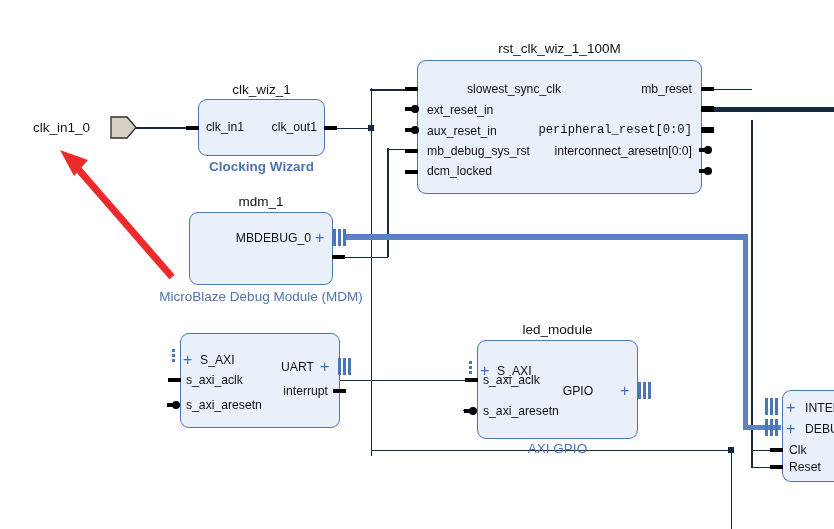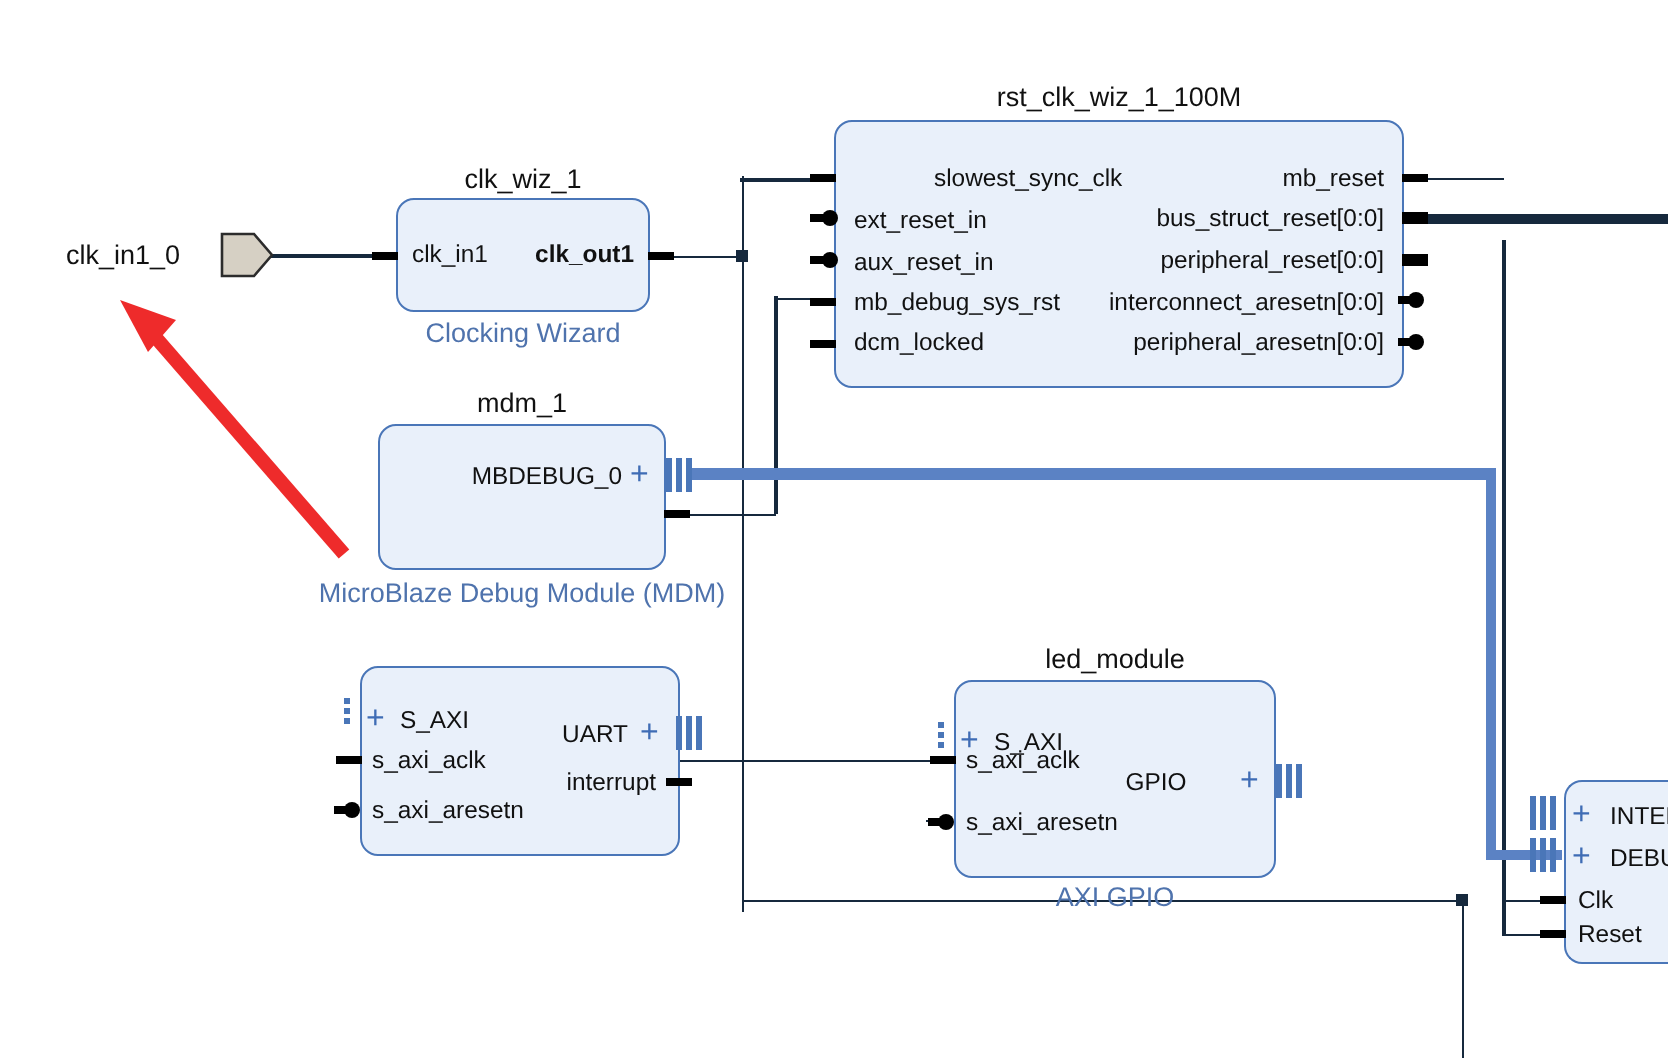--- a/index.html
+++ b/index.html
@@ -93,23 +93,23 @@
   <div class="w wh" style="left:170px;top:403.5px;width:5px;"></div>
   <div class="w wh" style="left:463px;top:409.5px;width:6px;"></div>
 
   <div class="w wv" style="left:751px;top:450px;height:17px;"></div>
   <div class="w wh" style="left:751px;top:466.5px;width:31px;"></div>
 
   <div class="blk-title" style="left:198px;top:82px;width:127px;">clk_wiz_1</div>
   <div class="block" style="left:198px;top:99px;width:127px;height:57px;"></div>
   <div class="stub" style="left:186px;top:125.5px;"></div>
   <div class="pin" style="left:206px;top:120px;">clk_in1</div>
-  <div class="pin r" style="left:237px;top:120px;width:80px;font-weight:bold;">clk_out1</div>
+  <div class="pin r" style="left:237px;top:120px;width:80px;">clk_out1</div>
   <div class="stub" style="left:324px;top:125.5px;"></div>
-  <div class="blk-sub" style="left:198px;top:159px;width:127px;">Clocking Wizard</div>
+  <div class="blk-sub" style="left:198px;top:159px;width:127px;font-weight:bold;">Clocking Wizard</div>
 
   <div class="blk-title" style="left:417px;top:41px;width:285px;">rst_clk_wiz_1_100M</div>
   <div class="block" style="left:417px;top:60px;width:285px;height:134px;"></div>
 
   <div class="stub" style="left:405px;top:86.5px;"></div>
   <div class="pin" style="left:427px;top:82px;margin-left:40px;">slowest_sync_clk</div>
 
   <div class="bubline" style="left:405px;top:107px;"></div>
   <div class="bub" style="left:411px;top:104.5px;"></div>
   <div class="pin" style="left:427px;top:103px;">ext_reset_in</div>
@@ -120,31 +120,29 @@
 
   <div class="stub" style="left:405px;top:148.5px;"></div>
   <div class="pin" style="left:427px;top:144px;">mb_debug_sys_rst</div>
 
   <div class="stub" style="left:405px;top:169.5px;"></div>
   <div class="pin" style="left:427px;top:164px;">dcm_locked</div>
 
   <div class="pin r" style="left:470px;top:82px;width:222px;">mb_reset</div>
   <div class="stub" style="left:701px;top:86.5px;"></div>
 
-  <div class="pin r" style="left:470px;top:102px;width:222px;">bus_struct_reset[0:0]</div>
   <div class="stub thick" style="left:701px;top:106px;"></div>
 
-  <div class="pin r" style="left:470px;top:123px;width:222px;">peripheral_reset[0:0]</div>
+  <div class="pin r" style="left:470px;top:123px;width:222px;font-family:Liberation Mono, monospace;">peripheral_reset[0:0]</div>
   <div class="stub thick" style="left:701px;top:126.5px;"></div>
 
   <div class="pin r" style="left:440px;top:144px;width:252px;">interconnect_aresetn[0:0]</div>
   <div class="bubline" style="left:699px;top:148px;"></div>
   <div class="bub" style="left:704px;top:145.5px;"></div>
 
-  <div class="pin r" style="left:440px;top:164px;width:252px;">peripheral_aresetn[0:0]</div>
   <div class="bubline" style="left:699px;top:169px;"></div>
   <div class="bub" style="left:704px;top:166.5px;"></div>
 
 
   <div class="blk-title" style="left:189px;top:194px;width:144px;">mdm_1</div>
   <div class="block" style="left:189px;top:212px;width:144px;height:73px;"></div>
   <div class="pin r" style="left:200px;top:231px;width:111px;">MBDEBUG_0</div>
   <div class="plus" style="left:315px;top:230px;">+</div>
   <div class="ifbars" style="left:333px;top:229px;">
       <i></i>

